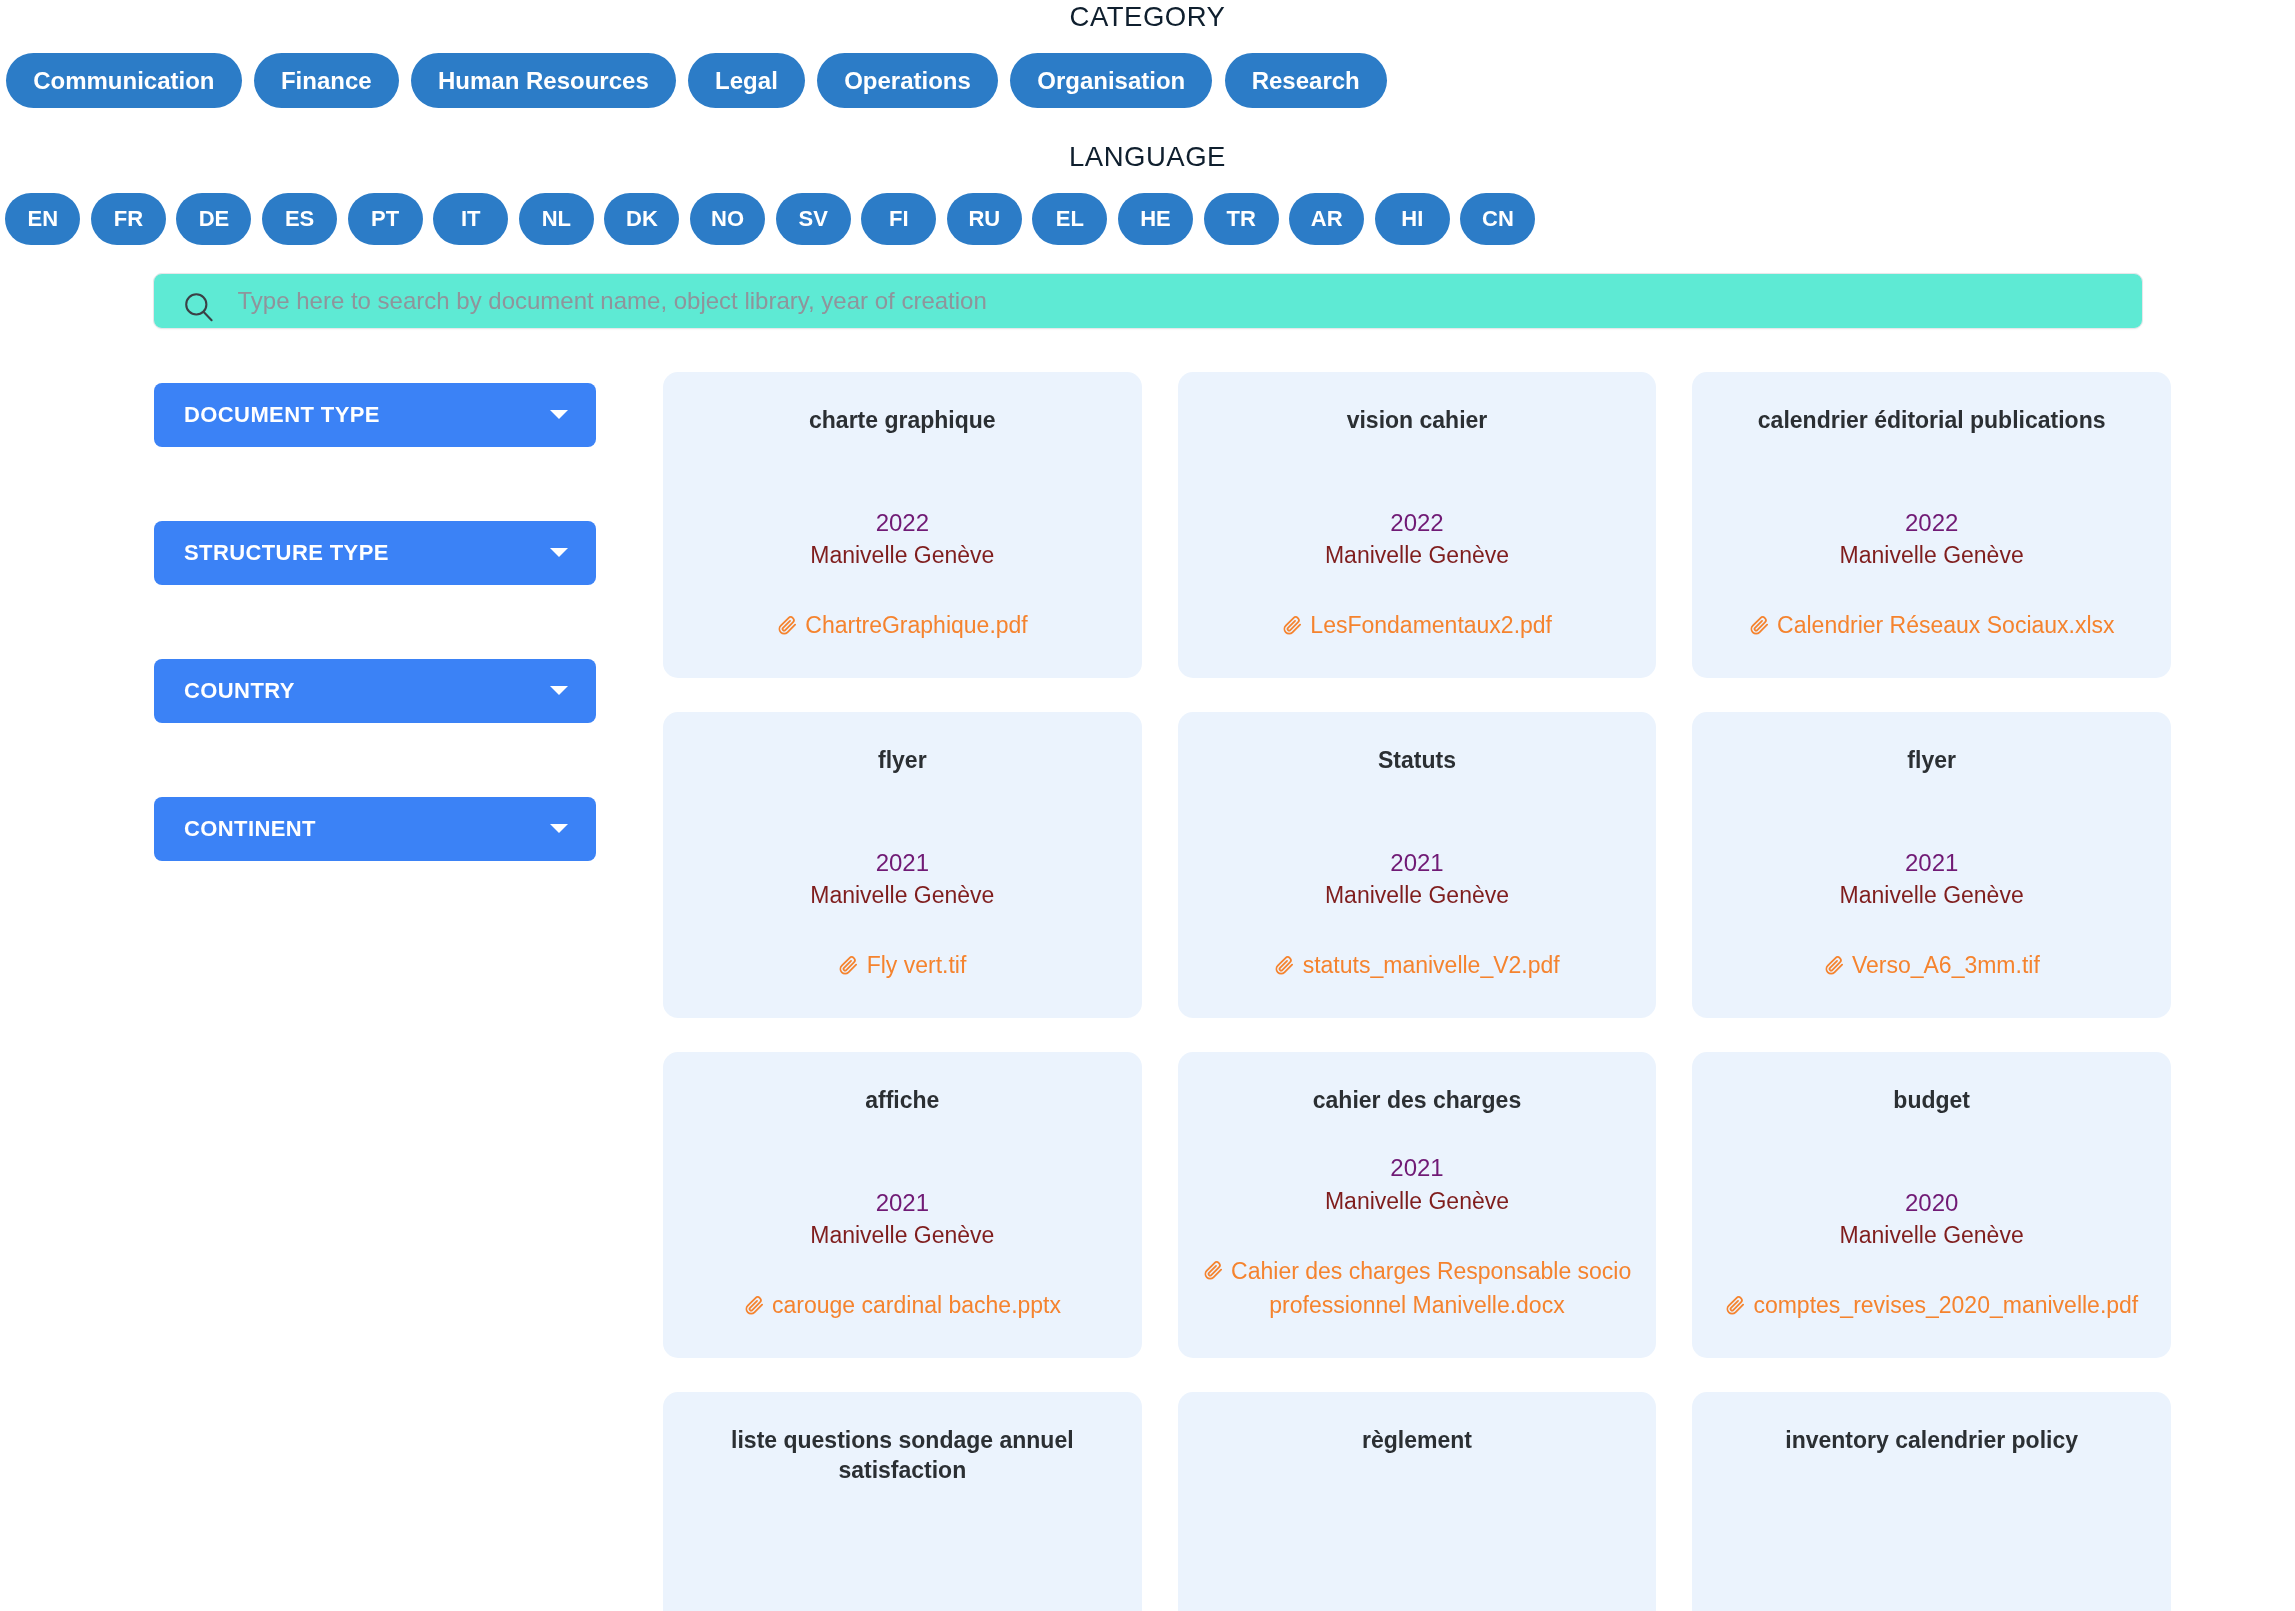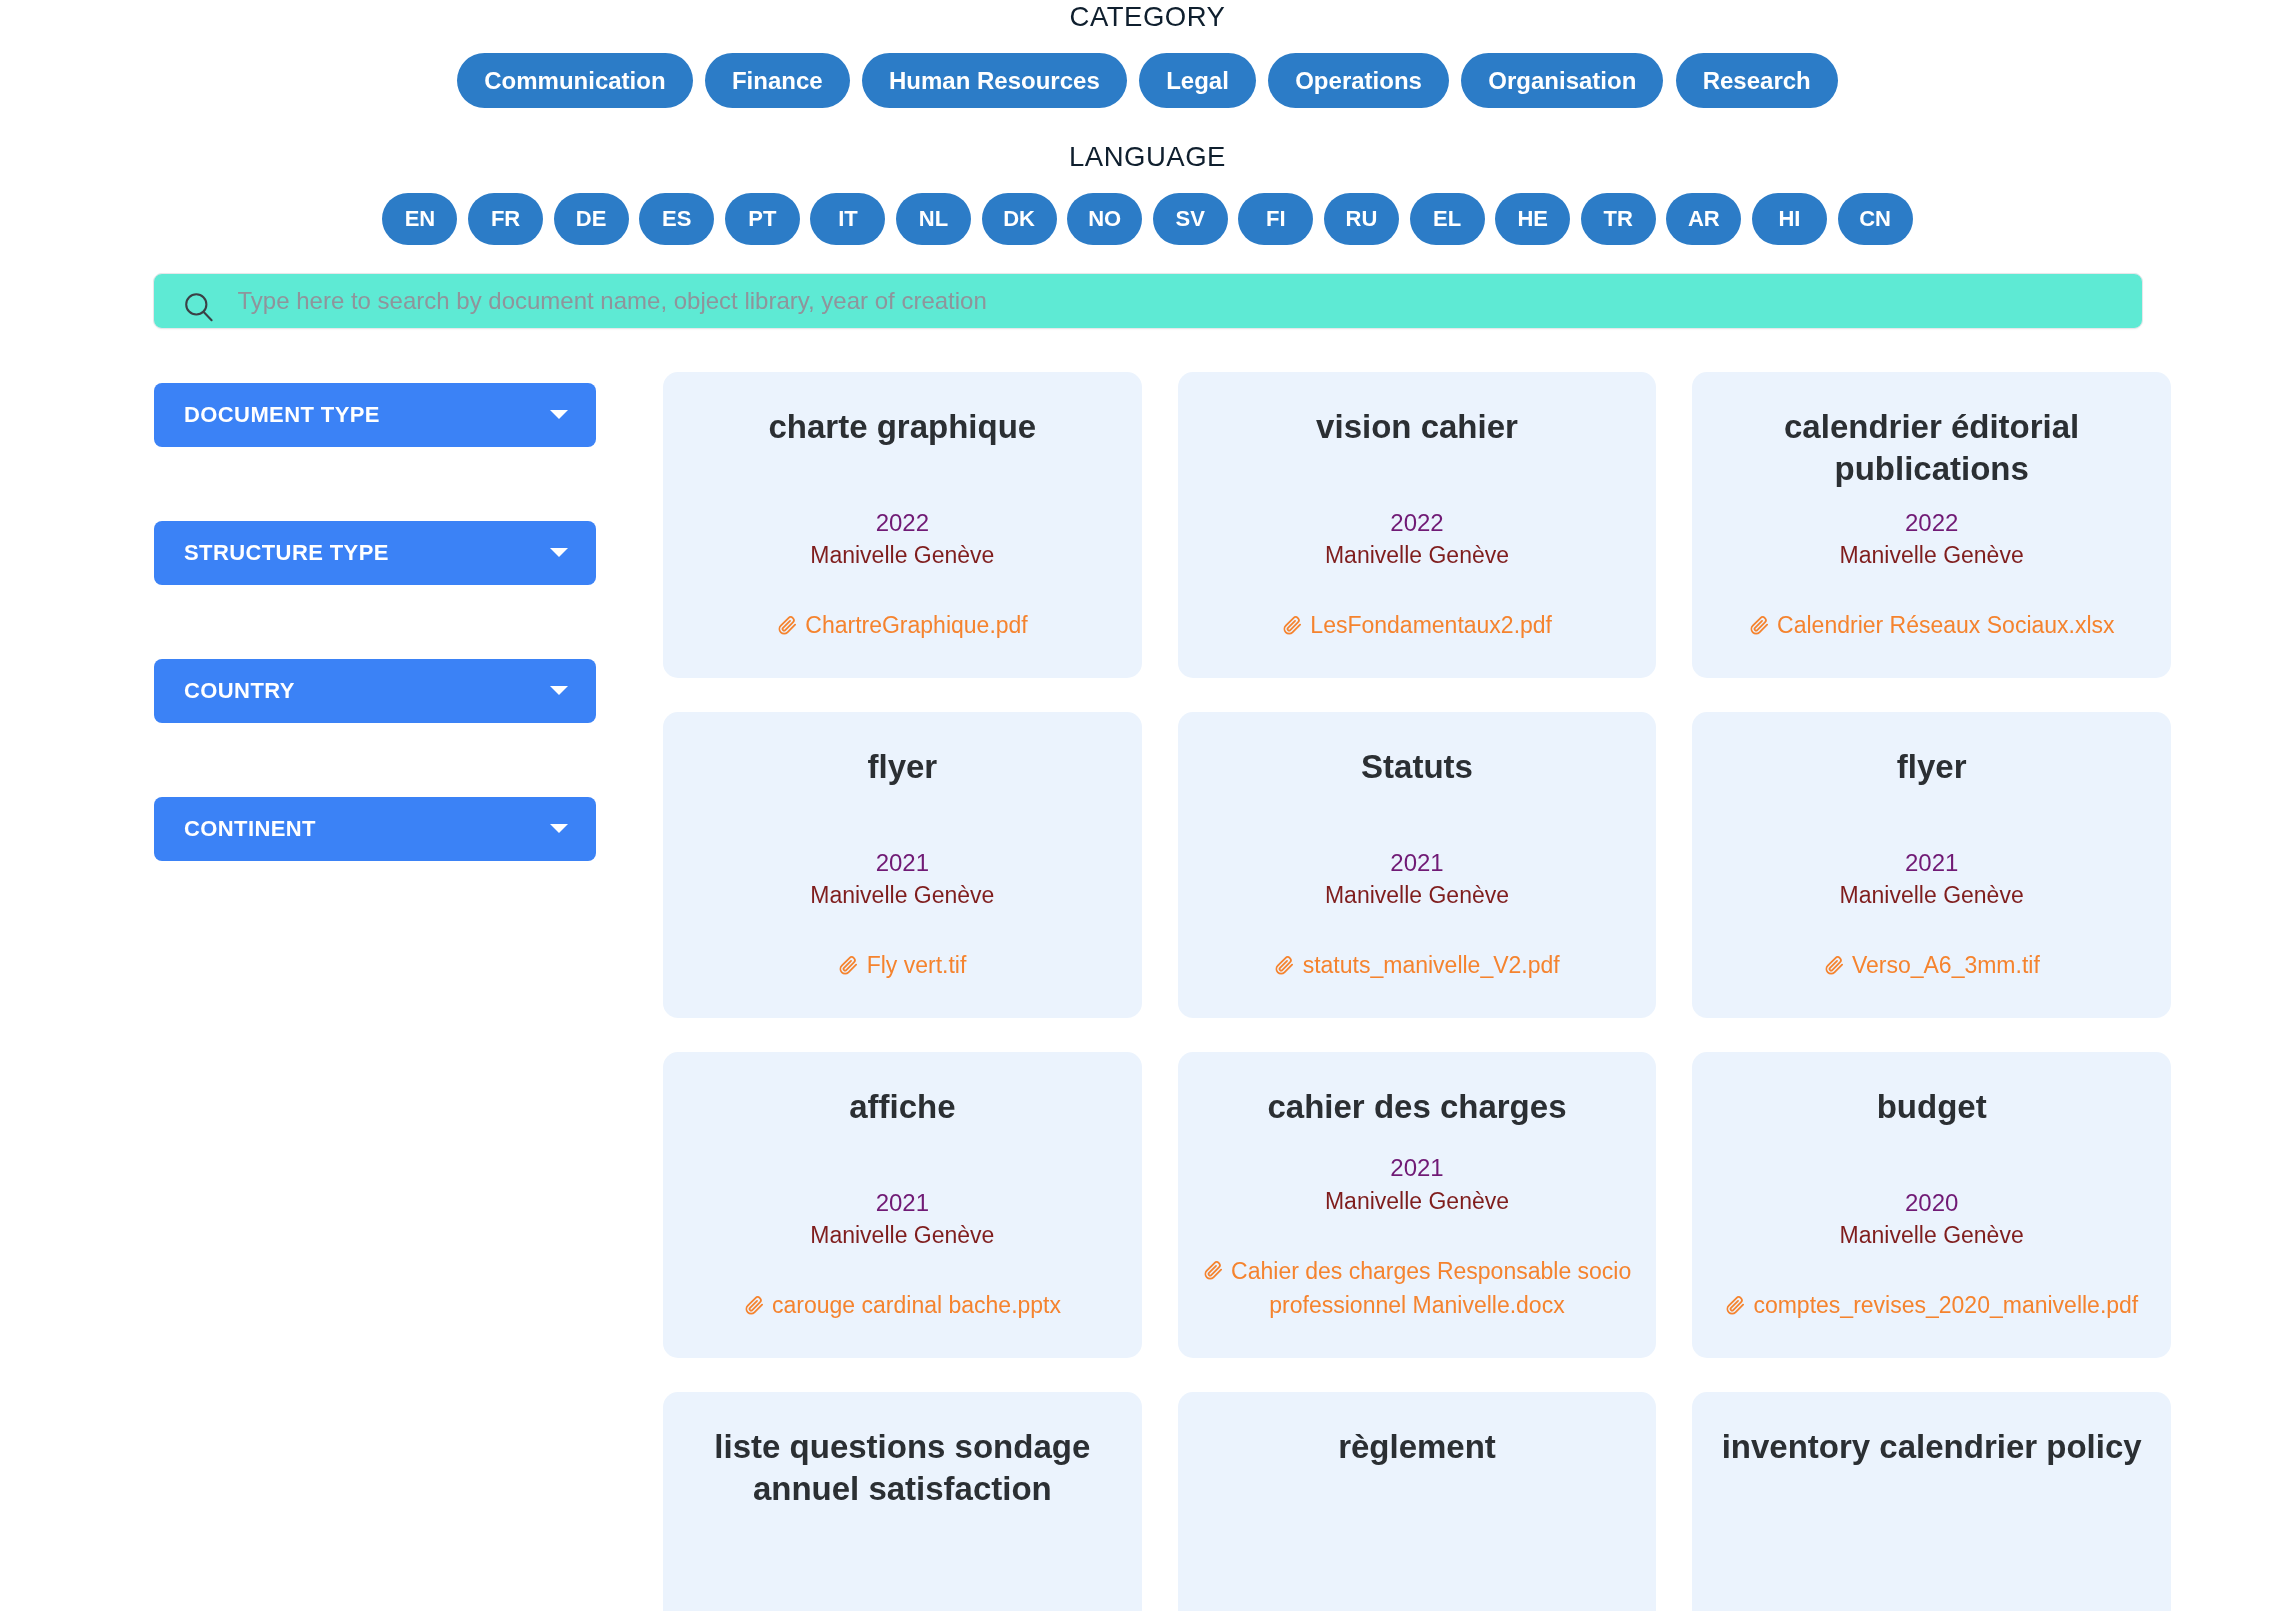--- a/index.html
+++ b/index.html
@@ -29,21 +29,20 @@
     color: #0f1f2e;
     letter-spacing: 0.5px;
     margin: 0;
     line-height: 1.2;
   }
   .facet-title.lang { padding-top: 32px; }
 
   .pill-row {
     display: flex;
     flex-wrap: wrap;
-    justify-content: center;
     align-items: center;
     gap: 0px;
     margin-top: 19.5px;
   }
 
   .pill {
     background: #2c7cc7;
     color: #ffffff;
     font-size: 24px;
     font-weight: 700;
@@ -150,21 +149,21 @@
     border-radius: 15px;
     padding: 34px 25px 30px 25px;
     text-align: center;
     min-height: 306px;
     display: flex;
     flex-direction: column;
     cursor: pointer;
   }
 
   .card-title {
-    font-size: 33px;
+    font-size: 23px;
     font-weight: 700;
     color: #2b2f33;
     line-height: 1.28;
     margin: 0 0 16px 0;
     text-align: center;
   }
 
   .card-meta { margin-top: auto; }
 
   .card-year {

